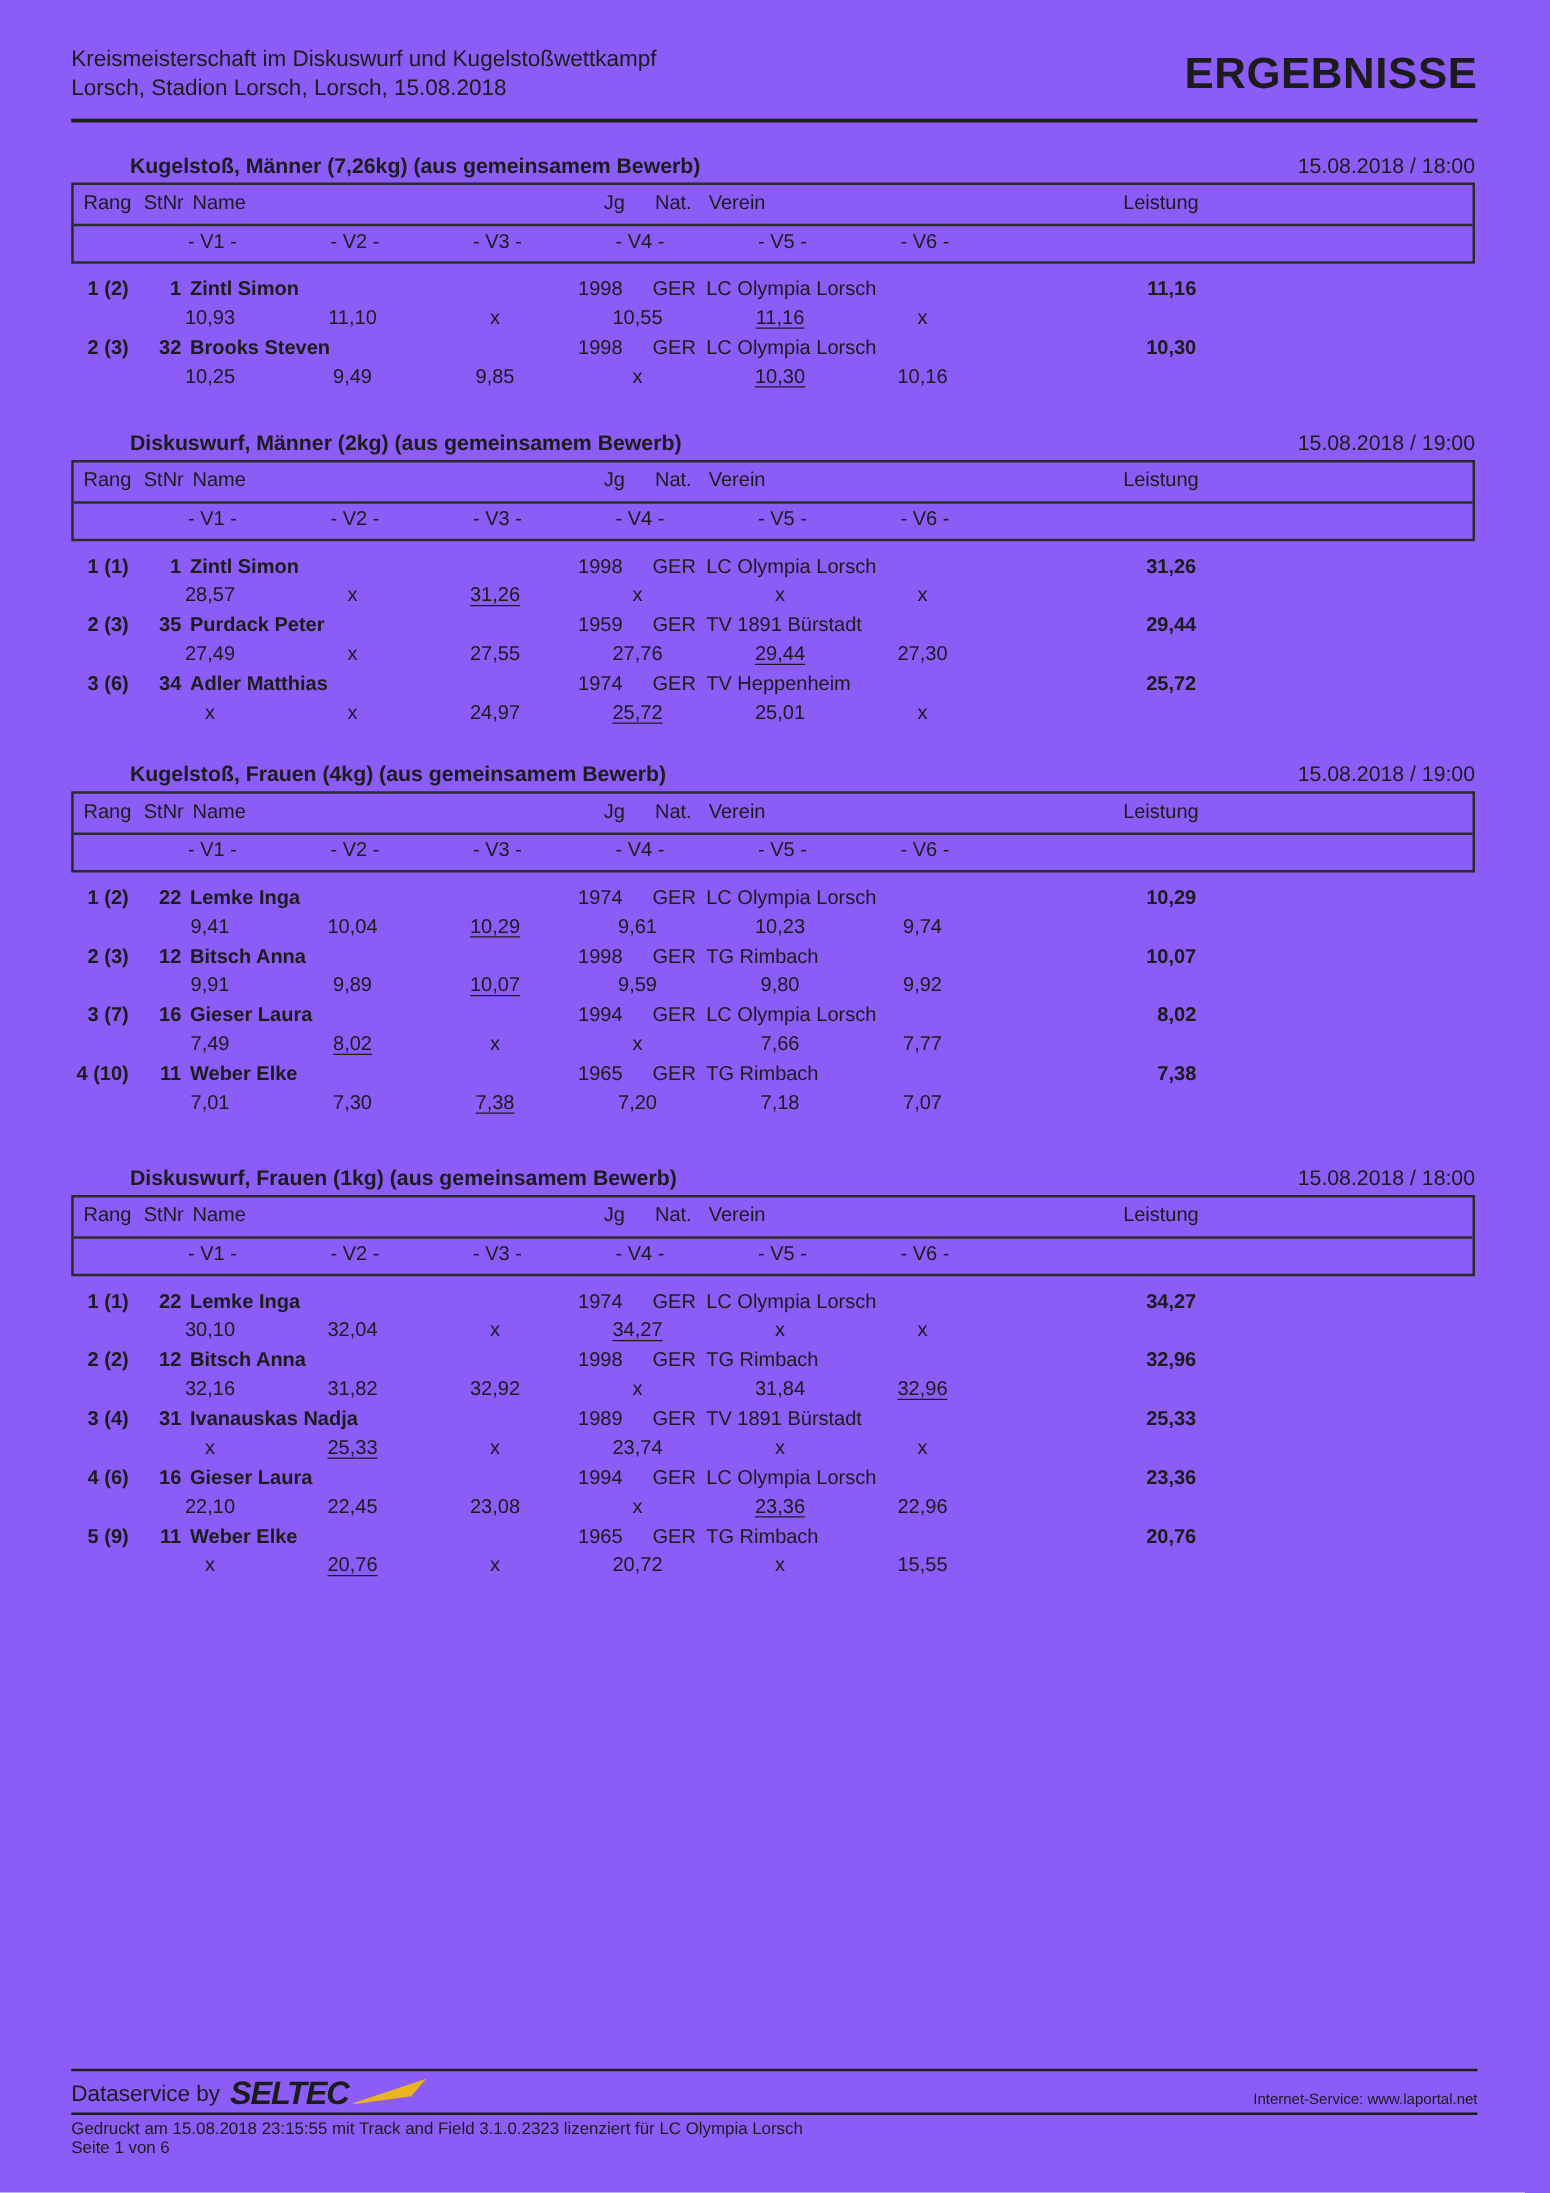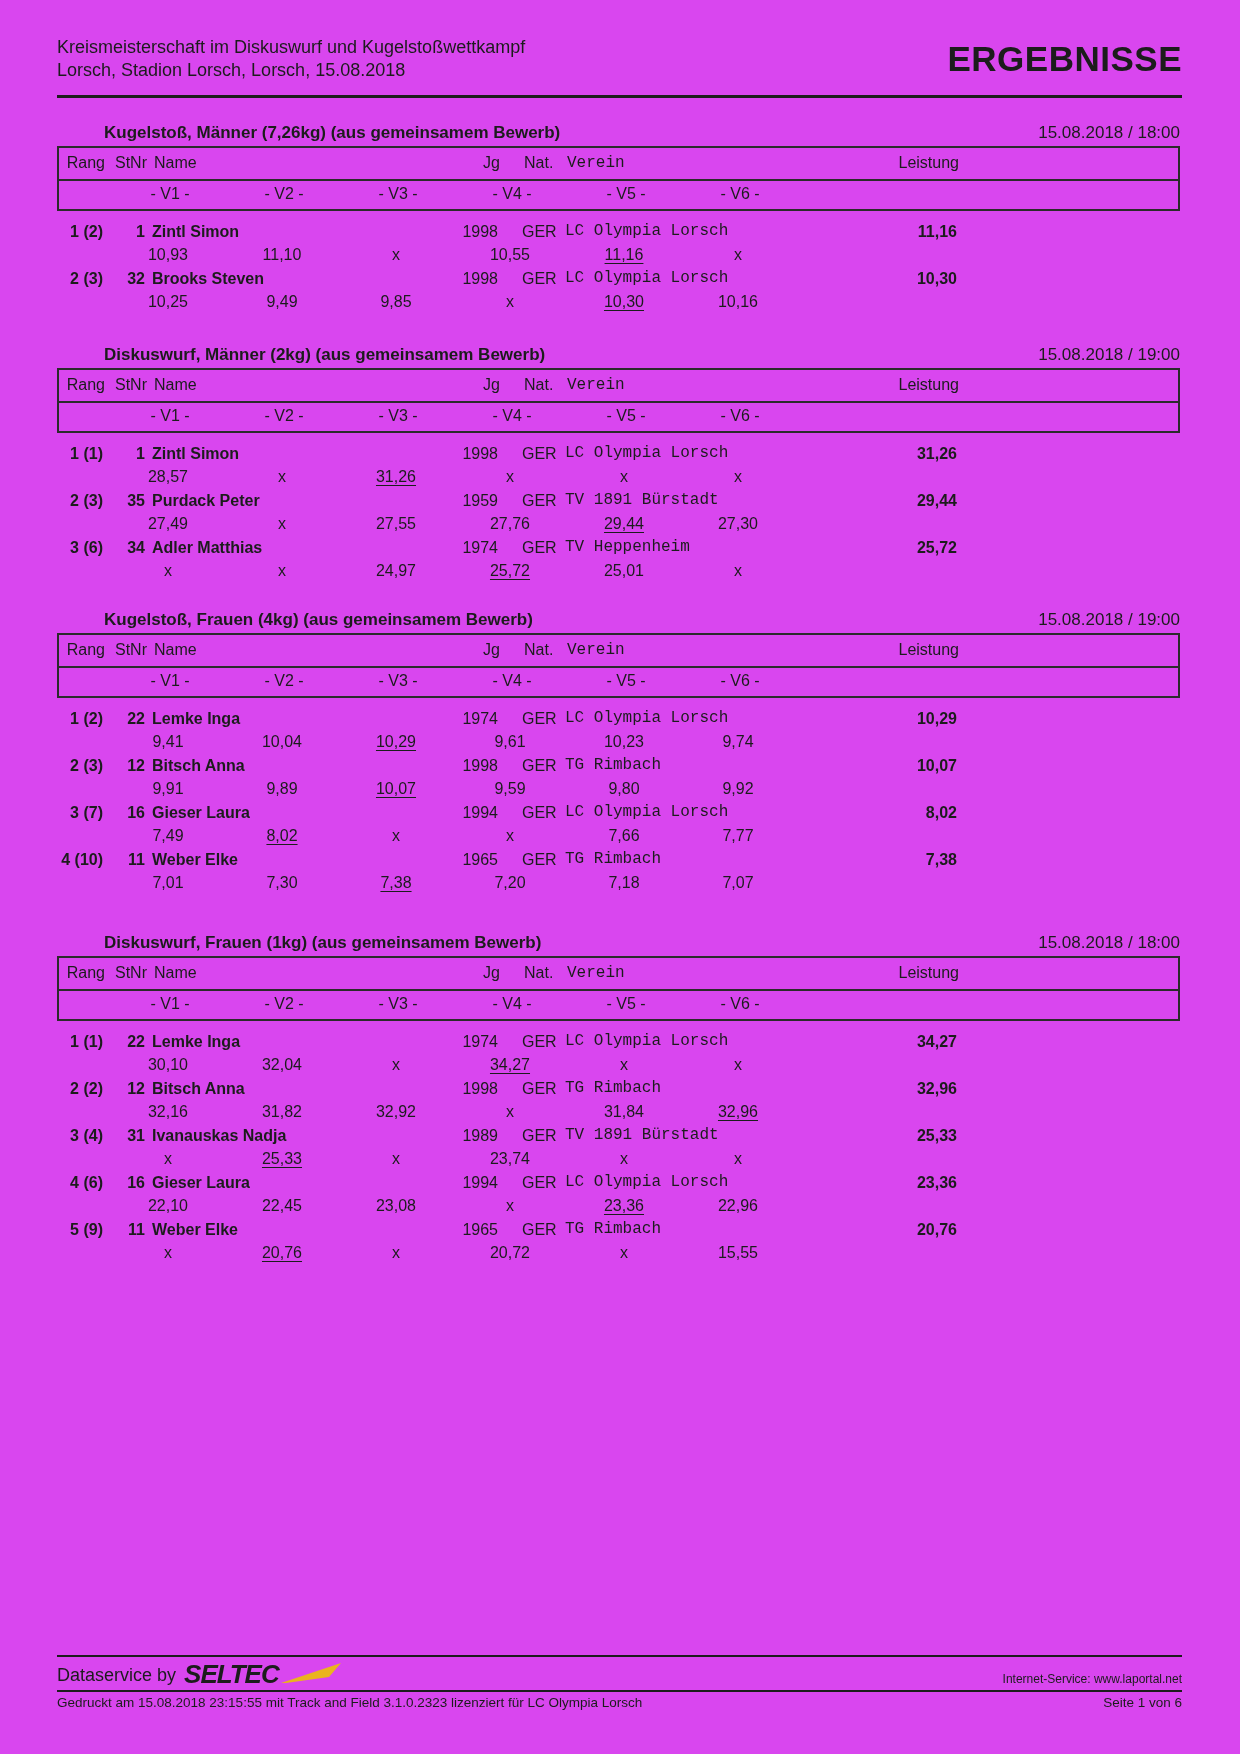--- a/index.html
+++ b/index.html
@@ -1,18 +1,18 @@
 <!DOCTYPE html>
 <html><head>
 <meta charset="utf-8">
 <style>
   html,body { margin:0; padding:0; background:#e8e8e8; }
   .page {
     position:relative; width:1240px; height:1754px; margin:0 auto;
-    background:#d946ef; color:#1c1c1c;
+    background:#8b5cf6; color:#1c1c1c;
     font-family:"Liberation Sans", sans-serif;
     overflow:hidden;
   }
   
   .page-header { position:absolute; left:57px; right:58px; top:36px; display:flex; justify-content:space-between; align-items:flex-start; }
   .header-lines { font-size:18px; line-height:23px; }
   .ergebnisse { font-size:35px; font-weight:700; line-height:46px; letter-spacing:0.5px; white-space:nowrap; }
   .main-rule { position:absolute; left:57px; right:58px; top:95px; border-top:3px solid #1c1c1c; }
 
   
@@ -23,21 +23,21 @@
 
   .head-box { margin-top:3px; border:2px solid #2b2b2b; }
   .grid-row { display:grid; grid-template-columns:46px 42px 317px 36px 52px 257px 150px 1fr; font-size:16px; }
   .hrow { padding:6px 0 7px; }
   .vrow-wrap { border-top:2px solid #2b2b2b; padding:4px 0 6px; }
   .c-rang   { text-align:right; }
   .c-stnr   { text-align:right; }
   .c-name   { text-align:left; padding-left:7px; }
   .c-jg     { text-align:right; }
   .c-nat    { text-align:right; padding-left:24px; }
-  .c-verein { text-align:left; padding-left:15px;font-family:Liberation Mono, monospace; }
+  .c-verein { text-align:left; padding-left:15px; }
   .c-leistung { text-align:right; }
 
   .attempts-row { display:flex; margin-left:54px; font-size:16px; }
   .attempt-cell { width:114px; text-align:center; }
 
   .entries { margin-top:9px; }
   .entry { margin-bottom:1px; }
   .entry-main { line-height:23px; }
   .entry-main .c-rang, .entry-main .c-stnr, .entry-main .c-name { font-weight:700; }
   .entry-main .c-leistung { font-weight:700; }
@@ -46,21 +46,21 @@
 
   
   .footer { position:absolute; left:57px; right:58px; top:1655px; }
   .footer-rule-top { border-top:2px solid #1c1c1c; }
   .footer-main { display:flex; justify-content:space-between; align-items:flex-end; padding:5px 0 4px; }
   .dataservice { display:flex; align-items:flex-end; font-size:18px; line-height:22px; }
   .seltec-brand { font-weight:700; font-style:italic; font-size:26px; line-height:24px; letter-spacing:-1px; margin-left:8px; }
   .seltec-swoosh { margin-left:2px; margin-bottom:2px; }
   .internet-service { font-size:12px;margin-left:46px; }
   .footer-rule-mid { border-top:2px solid #1c1c1c; }
-  .footer-fine { display:flex; justify-content:space-between; font-size:13.5px; padding-top:3px; }
+  .footer-fine { display:flex; justify-content:space-between; font-size:13.5px; padding-top:3px;flex-direction:column; }
 </style>
 </head>
 <body>
 
 <div class="page">
 
   <div class="page-header">
     <div class="header-lines">
       <div>Kreismeisterschaft im Diskuswurf und Kugelstoßwettkampf</div>
       <div>Lorsch, Stadion Lorsch, Lorsch, 15.08.2018</div>

